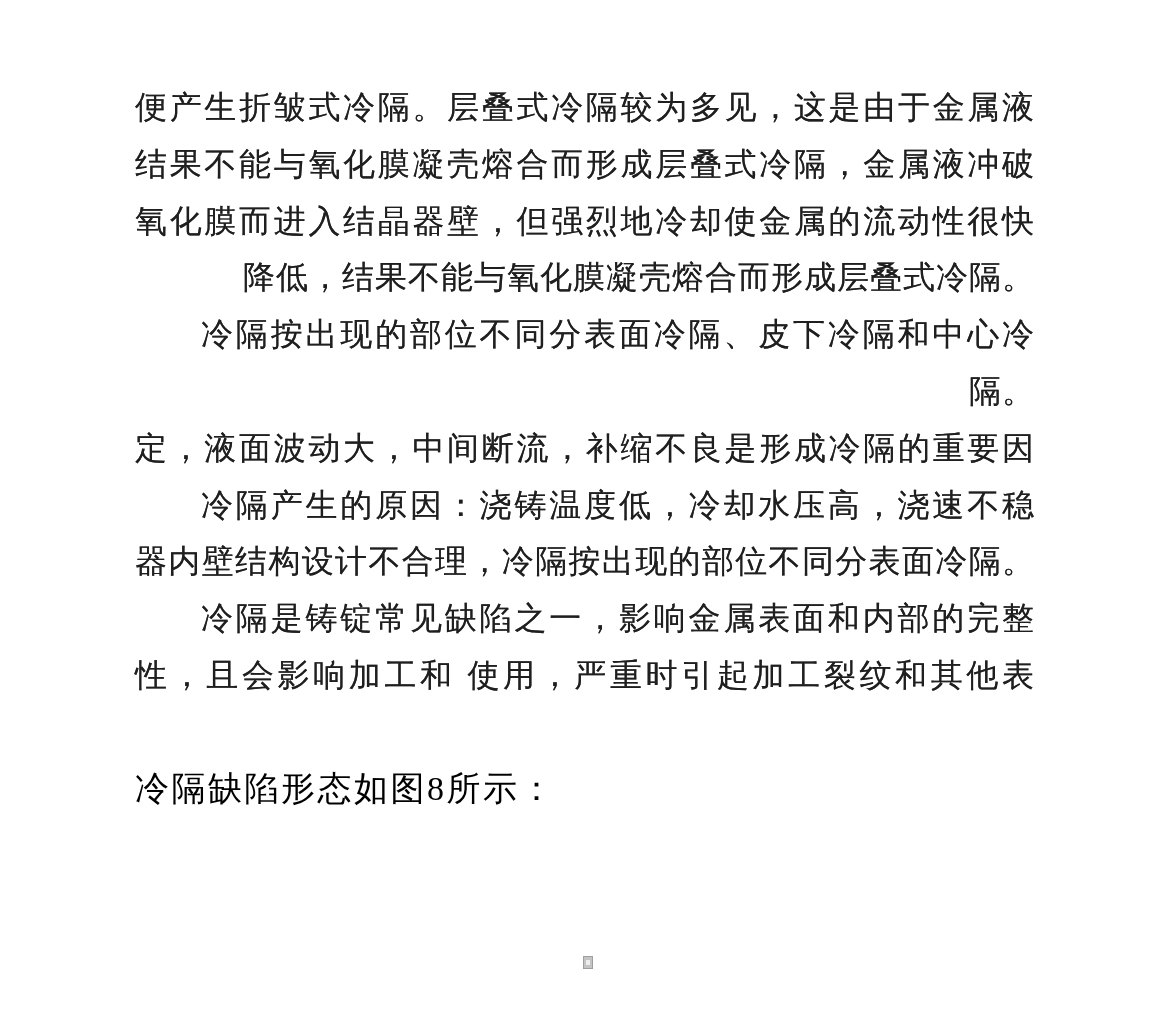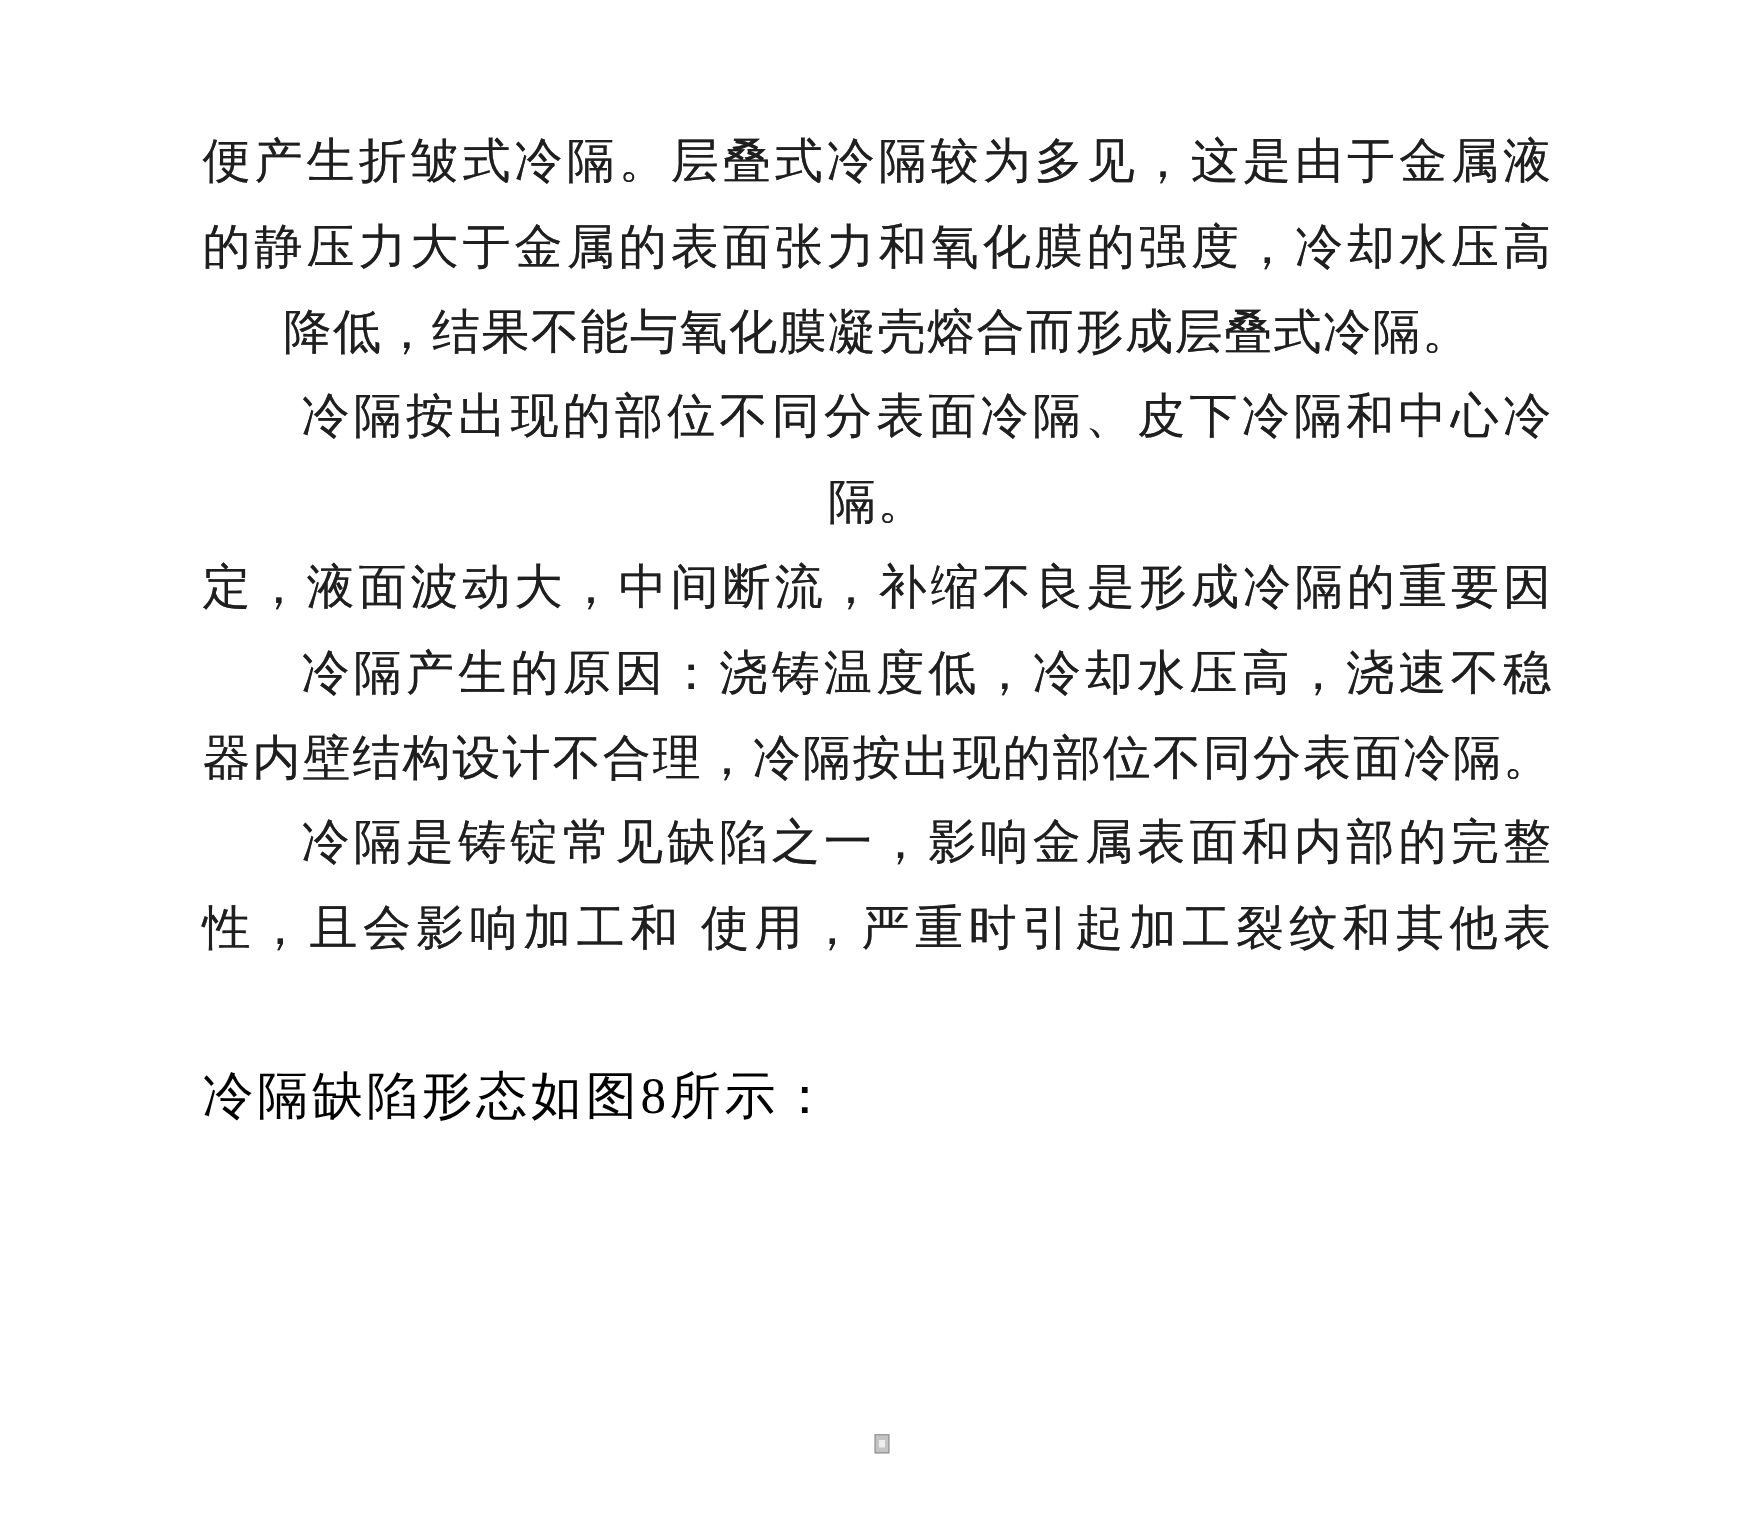--- a/index.html
+++ b/index.html
@@ -22,21 +22,21 @@
     top: 79px;
     width: 900px;
     color: #1f1f1f;
   }
   .line {
     height: 56.8px;
     line-height: 56.8px;
     font-size: 32px;
     letter-spacing: 1px;
     white-space: nowrap;
-    text-align: center;
+    text-align: right;
     
     text-shadow: 0 0 0.4px #555;
   }
   .line.justify {
     white-space: normal;
     text-align: justify;
     text-align-last: justify;
   }
   .line.indent {
     text-indent: 66px;
@@ -72,21 +72,22 @@
     background: #eeeeee;
   }
 </style>
 </head>
 <body>
 
 <div class="page">
 
   <div class="text-block">
     <div class="line justify">便产生折皱式冷隔。层叠式冷隔较为多见，这是由于金属液</div>
-    <div class="line justify">的静压力大于金属的表面张力和氧化膜的强度，冷却水压高</div>
+    <div class="line justify">结果不能与氧化膜凝壳熔合而形成层叠式冷隔，金属液冲破</div>
+    <div class="line justify">氧化膜而进入结晶器壁，但强烈地冷却使金属的流动性很快</div>
     <div class="line">降低，结果不能与氧化膜凝壳熔合而形成层叠式冷隔。</div>
     <div class="line justify indent">冷隔按出现的部位不同分表面冷隔、皮下冷隔和中心冷</div>
     <div class="line">隔。</div>
     <div class="line justify">定，液面波动大，中间断流，补缩不良是形成冷隔的重要因</div>
     <div class="line justify indent">冷隔产生的原因：浇铸温度低，冷却水压高，浇速不稳</div>
     <div class="line justify">器内壁结构设计不合理，冷隔按出现的部位不同分表面冷隔。</div>
     <div class="line justify indent">冷隔是铸锭常见缺陷之一，影响金属表面和内部的完整</div>
     <div class="line justify">性，且会影响加工和 使用，严重时引起加工裂纹和其他表</div>
     <div class="line spacer"></div>
     <div class="heading">冷隔缺陷形态如图8所示：</div>

